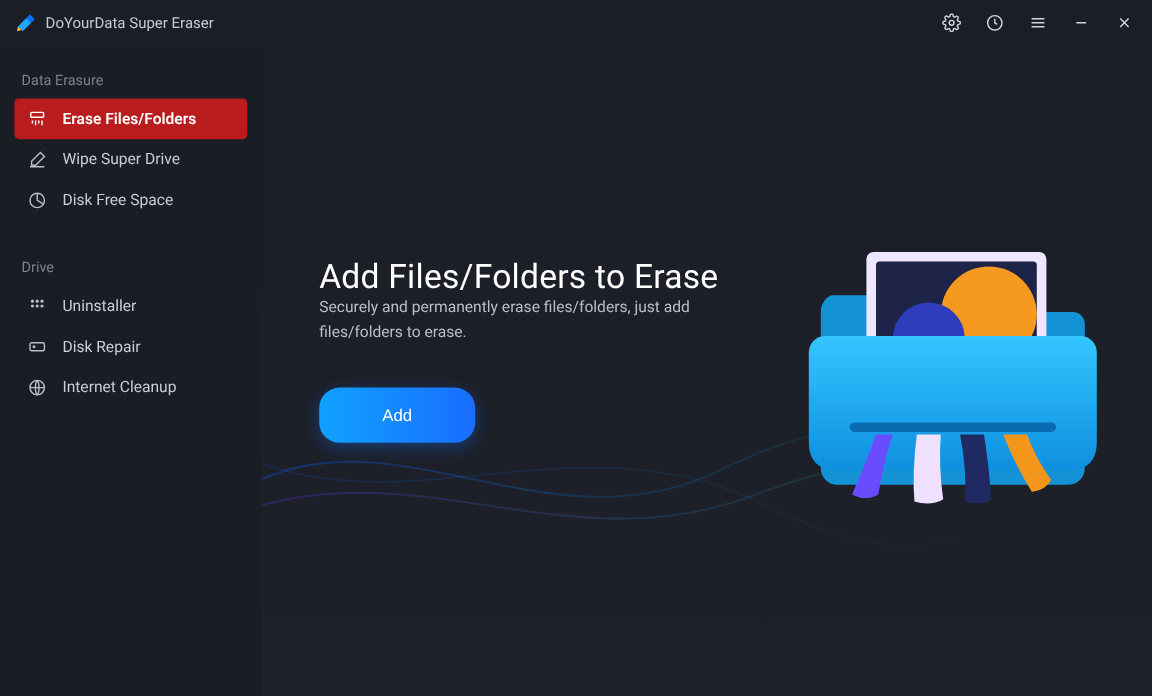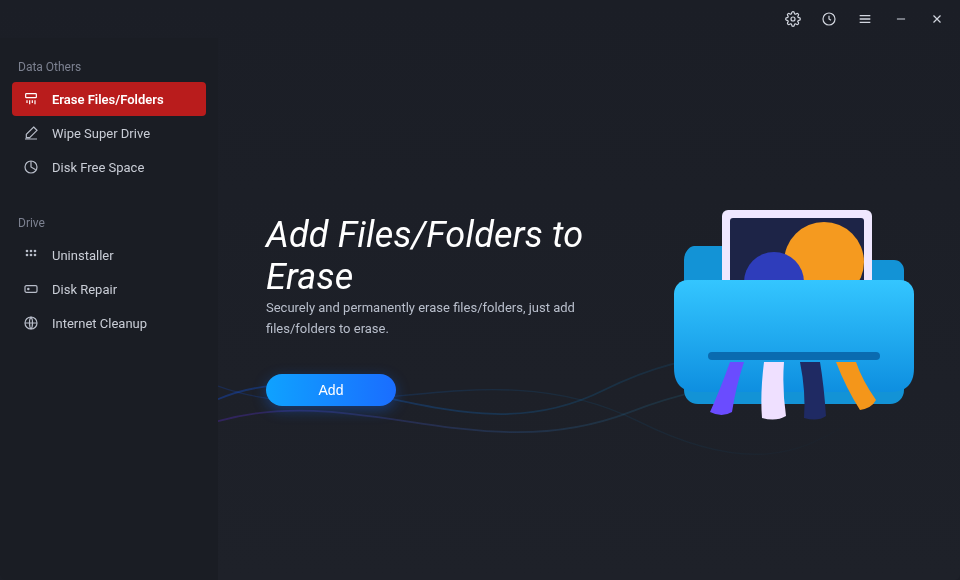--- a/index.html
+++ b/index.html
@@ -66,56 +66,65 @@
       overflow:hidden;
     }
     .main-inner {
       position:absolute;
       left: 48px;
       top: 176px;
       width: 380px;
       z-index: 3;
     }
     .main-title {
-      font-size: 36px;
+      font-size: 28px;
       font-weight: 400;
       color:#ffffff;
       letter-spacing: .2px;
-      font-style: italic;
     }
     .main-desc {
       margin-top: 0;
       font-size: 13px;
       line-height: 1.6;
       color:#b9bfcc;
     }
     .add-btn {
       margin-top: 34px;
       width: 130px;
-      height: 32px;
+      height: 46px;
       border: none;
       border-radius: 17px;
       font-size: 14px;
       color:#fff;
       background: linear-gradient(90deg, #0fa2ff 0%, #1a6dff 100%);
       cursor:pointer;
       box-shadow: 0 4px 14px rgba(20,110,255,.35);
     }
     
     .waves { position:absolute; left:0; right:0; top:300px; height:140px; z-index:1; pointer-events:none; opacity:.9 }
     
     .illustration { position:absolute; right:36px; top:128px; width:260px; height:260px; z-index:2; }
     .corner-round { border-radius: 0 0 6px 6px; }
   </style>
 </head>
 <body>
 
 <div class="window">
 
   <div class="titlebar">
+    <div class="title-left">
+      <span class="app-icon">
+        <svg width="18" height="18" viewBox="0 0 18 18">
+          <path d="M3 12 L10 5 L14 9 L7 16 Z" fill="#1aa8ff"></path>
+          <path d="M10 5 L13 2 L17 6 L14 9 Z" fill="#0e6dff"></path>
+          <path d="M6 15 L3 12 L2 16 Z" fill="#ffb347"></path>
+        </svg>
+      </span>
+      <span>DoYourData Super Eraser</span>
+    </div>
     <div class="title-right">
       <span class="tb-btn">
         <svg width="16" height="16" viewBox="0 0 24 24" fill="none" stroke="currentColor" stroke-width="1.8">
           <circle cx="12" cy="12" r="3"></circle>
           <path d="M19.4 15a1.7 1.7 0 0 0 .34 1.87l.06.06a2 2 0 1 1-2.83 2.83l-.06-.06a1.7 1.7 0 0 0-1.87-.34 1.7 1.7 0 0 0-1 1.56V21a2 2 0 1 1-4 0v-.09a1.7 1.7 0 0 0-1-1.56 1.7 1.7 0 0 0-1.87.34l-.06.06a2 2 0 1 1-2.83-2.83l.06-.06a1.7 1.7 0 0 0 .34-1.87 1.7 1.7 0 0 0-1.56-1H3a2 2 0 1 1 0-4h.09a1.7 1.7 0 0 0 1.56-1 1.7 1.7 0 0 0-.34-1.87l-.06-.06a2 2 0 1 1 2.83-2.83l.06.06a1.7 1.7 0 0 0 1.87.34H9a1.7 1.7 0 0 0 1-1.56V3a2 2 0 1 1 4 0v.09a1.7 1.7 0 0 0 1 1.56 1.7 1.7 0 0 0 1.87-.34l.06-.06a2 2 0 1 1 2.83 2.83l-.06.06a1.7 1.7 0 0 0-.34 1.87V9a1.7 1.7 0 0 0 1.56 1H21a2 2 0 1 1 0 4h-.09a1.7 1.7 0 0 0-1.56 1Z"></path>
         </svg>
       </span>
       <span class="tb-btn">
         <svg width="16" height="16" viewBox="0 0 24 24" fill="none" stroke="currentColor" stroke-width="1.8">
           <circle cx="12" cy="12" r="9"></circle>
@@ -137,21 +146,21 @@
             <path d="M6 6l12 12M18 6L6 18"></path>
           </svg>
       </span>
     </div>
   </div>
 
   <div class="content">
 
     <div class="sidebar">
       <div class="nav-section">
-        <div class="nav-section-title">Data Others</div>
+        <div class="nav-section-title">Data Erasure</div>
 
         <div class="nav-item active">
           <span class="icon">
             <svg width="16" height="16" viewBox="0 0 24 24" fill="none" stroke="currentColor" stroke-width="1.8">
               <rect x="4" y="4" width="16" height="6" rx="1"></rect>
               <path d="M6 14v4M10 14v6M14 14v4M18 14v6"></path>
             </svg>
           </span>
           <span>Erase Files/Folders</span>
         </div>

